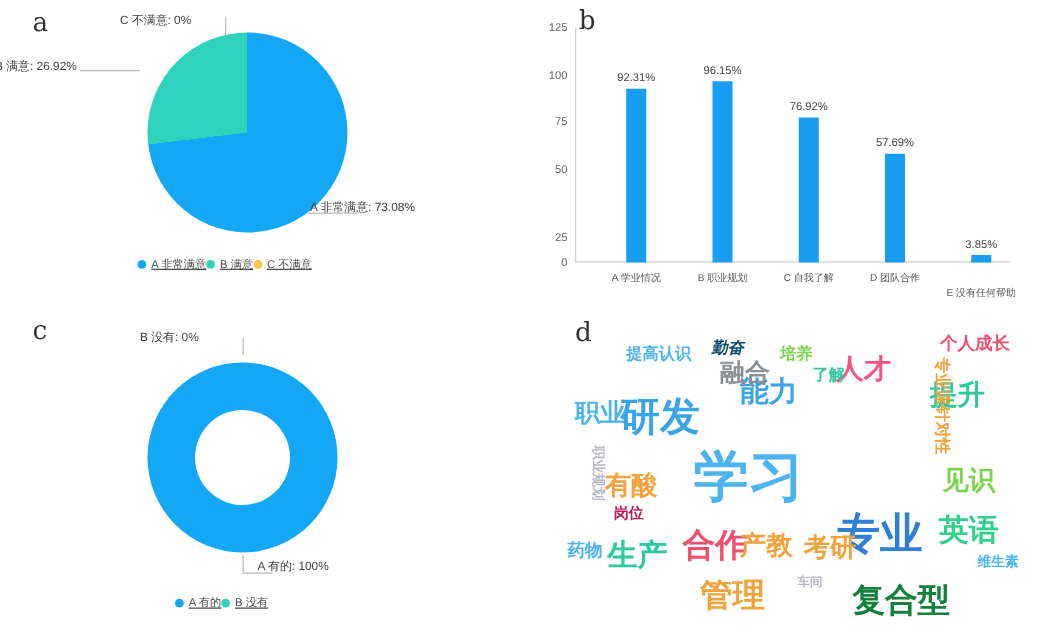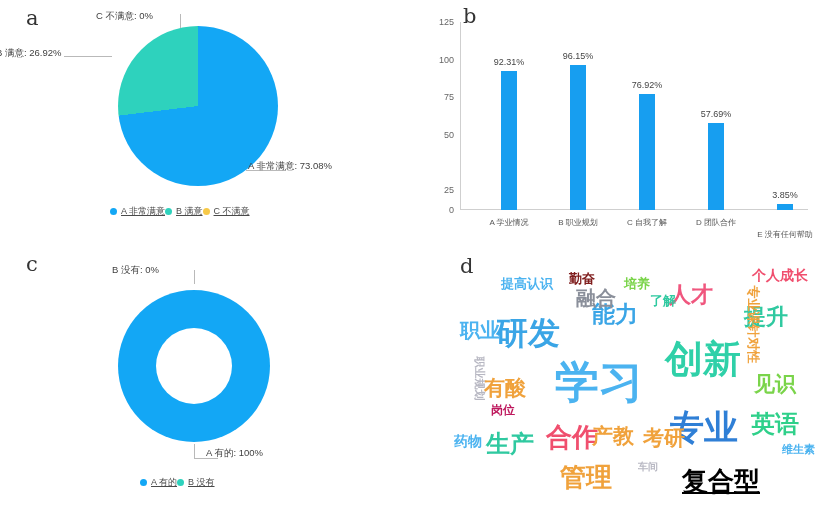--- a/index.html
+++ b/index.html
@@ -231,41 +231,40 @@
       <span class="dot" style="background:#2ed2bd"></span>
       <span>B 没有</span>
     </div>
   </div>
 </div>
 
 <div class="panel" id="panel-d">
   <div class="panel-letter" id="pd-letter">d</div>
   <div id="wordcloud" style="position:absolute; left:0; top:0; width:412px; height:265px;">
       <span class="word" style="left: 131px; top: 112px; font-size: 44px; color: rgb(75, 179, 240);">学习</span>
-      <span class="word" style="left: 241px; top: 92px; font-size: 38px; color: rgb(47, 208, 168);">创新</span>
       <span class="word" style="left: 72px; top: 69px; font-size: 32px; color: rgb(58, 165, 230);">研发</span>
       <span class="word" style="left: 246px; top: 162px; font-size: 34px; color: rgb(47, 127, 214);">专业</span>
-      <span class="word" style="left: 258px; top: 220px; font-size: 26px; color: #000000; text-decoration: underline;">复合型</span>
+      <span class="word" style="left: 258px; top: 220px; font-size: 26px; color: #15803d;">复合型</span>
       <span class="word" style="left: 136px; top: 216px; font-size: 26px; color: rgb(240, 162, 60);">管理</span>
       <span class="word" style="left: 122px; top: 176px; font-size: 26px; color: rgb(240, 79, 110);">合作</span>
       <span class="word" style="left: 62px; top: 184px; font-size: 24px; color: rgb(47, 201, 160);">生产</span>
       <span class="word" style="left: 327px; top: 164px; font-size: 24px; color: rgb(47, 208, 138);">英语</span>
       <span class="word" style="left: 168px; top: 55px; font-size: 23px; color: rgb(58, 165, 230);">能力</span>
       <span class="word" style="left: 168px; top: 178px; font-size: 21px; color: rgb(240, 162, 60);">产教</span>
       <span class="word" style="left: 219px; top: 180px; font-size: 21px; color: rgb(240, 162, 60);">考研</span>
       <span class="word" style="left: 245px; top: 38px; font-size: 22px; color: rgb(240, 86, 126); font-family: Liberation Mono, monospace;">人才</span>
       <span class="word" style="left: 330px; top: 126px; font-size: 21px; color: rgb(122, 212, 74);">见识</span>
       <span class="word" style="left: 60px; top: 130px; font-size: 21px; color: rgb(240, 162, 60); text-align: center;">有酸</span>
       <span class="word" style="left: 152px; top: 40px; font-size: 20px; color: rgb(138, 143, 154);">融合</span>
       <span class="word" style="left: 320px; top: 58px; font-size: 22px; color: rgb(47, 201, 160);">提升</span>
       <span class="word" style="left: 36px; top: 72px; font-size: 20px; color: rgb(75, 179, 240);">职业</span>
       <span class="word" style="left: 328px; top: 20px; font-size: 14px; color: rgb(240, 79, 110);">个人成长</span>
       <span class="word" style="left: 290px; top: 70px; font-size: 13px; color: rgb(240, 162, 60); transform: rotate(90deg);">专业课针对性</span>
       <span class="word" style="left: 66px; top: 29px; font-size: 13px; color: rgb(75, 179, 240); margin-left: 11px;">提高认识</span>
-      <span class="word" style="left: 145px; top: 24px; font-size: 13px; color: #7f1d1d;">勤奋</span>
+      <span class="word" style="left: 145px; top: 24px; font-size: 13px; color: #0c4a6e; font-style: italic;">勤奋</span>
       <span class="word" style="left: 200px; top: 29px; font-size: 13px; color: rgb(122, 212, 74);">培养</span>
       <span class="word" style="left: 226px; top: 46px; font-size: 13px; color: rgb(47, 201, 160);">了解</span>
       <span class="word" style="left: 30px; top: 186px; font-size: 14px; color: rgb(75, 179, 240);">药物</span>
       <span class="word" style="left: 67px; top: 156px; font-size: 12px; color: #be185d;">岗位</span>
       <span class="word" style="left: 33px; top: 125px; font-size: 11px; color: rgb(183, 183, 194); transform: rotate(90deg);">职业规划</span>
       <span class="word" style="left: 358px; top: 196px; font-size: 11px; color: rgb(75, 179, 240);">维生素</span>
       <span class="word" style="left: 214px; top: 214px; font-size: 10px; color: rgb(183, 183, 194);">车间</span>
     </div>
 </div>
 

